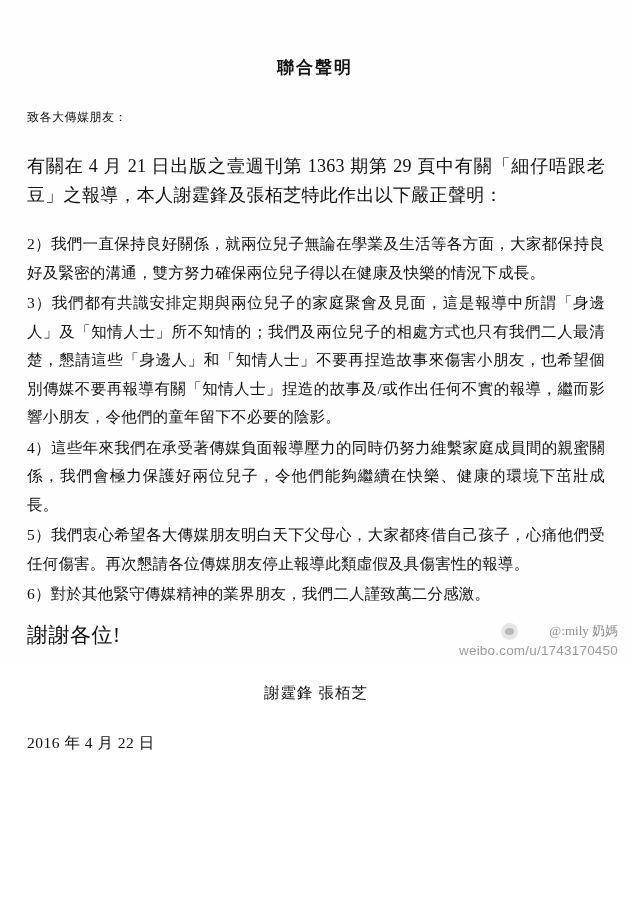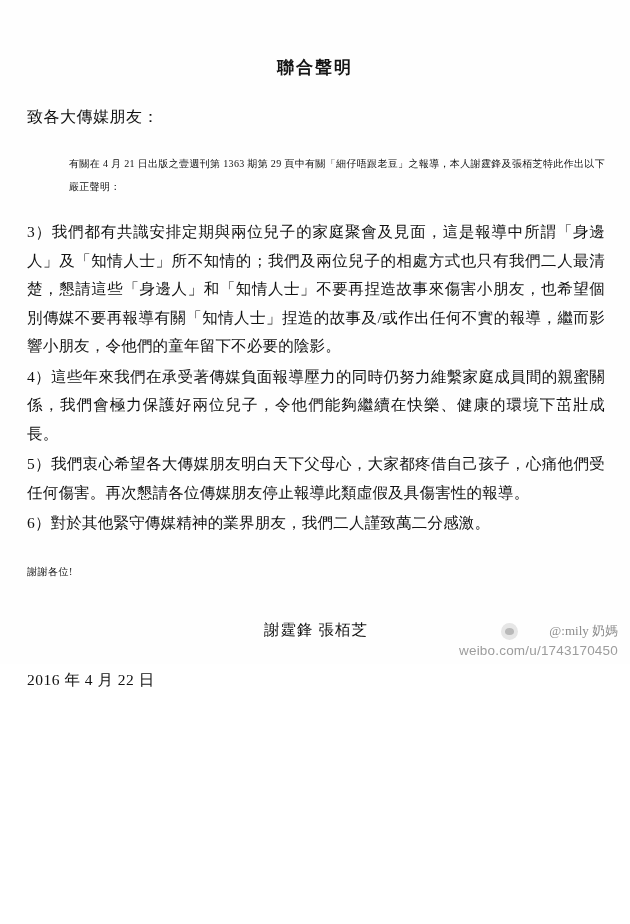--- a/index.html
+++ b/index.html
@@ -34,49 +34,48 @@
     letter-spacing: 2px;
     color: #151515;
   }
   .body-area {
     position: absolute;
     left: 27px;
     top: 104px;
     width: 578px;
   }
   .salutation {
-    font-size: 16px;
+    font-size: 12px;
     line-height: 26px;
     margin-bottom: 22px;
     letter-spacing: 0.5px;
   }
   .intro {
-    font-size: 10px;
-    line-height: 23px;
+    font-size: 18px;
+    line-height: 29px;
     margin-bottom: 20px;
     text-align: justify;
     letter-spacing: 0.3px;
-    margin-left: 42px;
   }
   .clauses {
     margin: 0;
     padding: 0;
     list-style: none;
   }
   .clause {
     font-size: 15.5px;
     line-height: 28.5px;
     text-align: justify;
     letter-spacing: 0.2px;
     margin-bottom: 2px;
   }
   .thanks {
-    font-size: 10px;
+    font-size: 21px;
     line-height: 28px;
-    margin-top: 20px;
+    margin-top: 12px;
     letter-spacing: 0.5px;
   }
   .signature {
     font-size: 15.5px;
     line-height: 28px;
     margin-top: 30px;
     letter-spacing: 1px;
     text-align: center;
   }
   .sign-date {
@@ -136,20 +135,21 @@
 
   <div class="doc-title">聯合聲明</div>
 
   <div class="body-area">
 
     <div class="salutation">致各大傳媒朋友：</div>
 
     <div class="intro">有關在 4 月 21 日出版之壹週刊第 1363 期第 29 頁中有關「細仔唔跟老豆」之報導，本人謝霆鋒及張栢芝特此作出以下嚴正聲明：</div>
 
     <div class="clauses">
+      <div class="clause">2）我們一直保持良好關係，就兩位兒子無論在學業及生活等各方面，大家都保持良好及緊密的溝通，雙方努力確保兩位兒子得以在健康及快樂的情況下成長。</div>
       <div class="clause">3）我們都有共識安排定期與兩位兒子的家庭聚會及見面，這是報導中所謂「身邊人」及「知情人士」所不知情的；我們及兩位兒子的相處方式也只有我們二人最清楚，懇請這些「身邊人」和「知情人士」不要再捏造故事來傷害小朋友，也希望個別傳媒不要再報導有關「知情人士」捏造的故事及/或作出任何不實的報導，繼而影響小朋友，令他們的童年留下不必要的陰影。</div>
       <div class="clause">4）這些年來我們在承受著傳媒負面報導壓力的同時仍努力維繫家庭成員間的親蜜關係，我們會極力保護好兩位兒子，令他們能夠繼續在快樂、健康的環境下茁壯成長。</div>
       <div class="clause">5）我們衷心希望各大傳媒朋友明白天下父母心，大家都疼借自己孩子，心痛他們受任何傷害。再次懇請各位傳媒朋友停止報導此類虛假及具傷害性的報導。</div>
       <div class="clause">6）對於其他緊守傳媒精神的業界朋友，我們二人謹致萬二分感激。</div>
     </div>
 
     <div class="thanks">謝謝各位!</div>
 
     <div class="signature">謝霆鋒  張栢芝</div>
 

